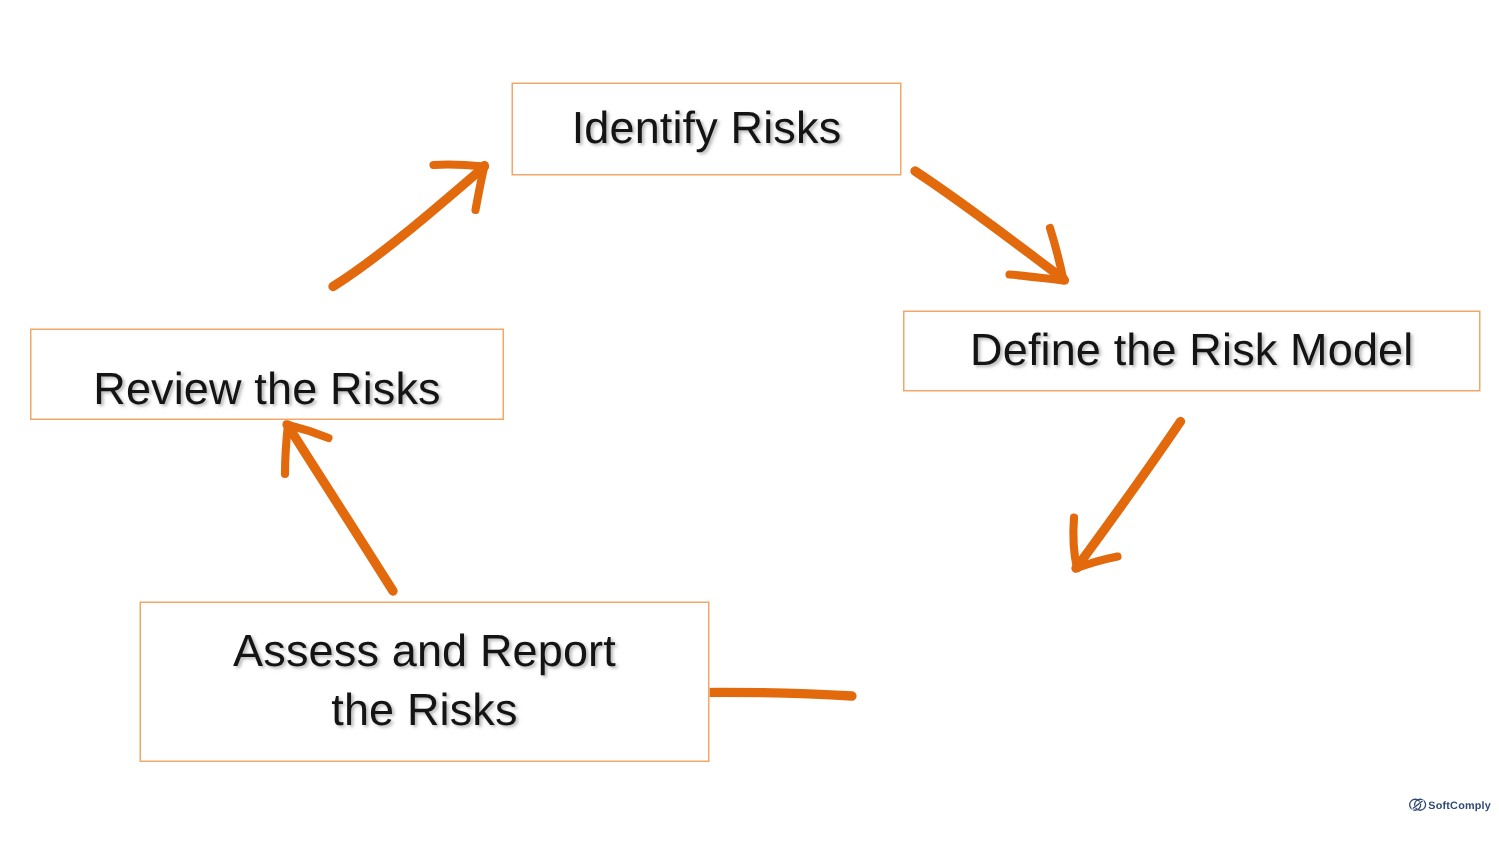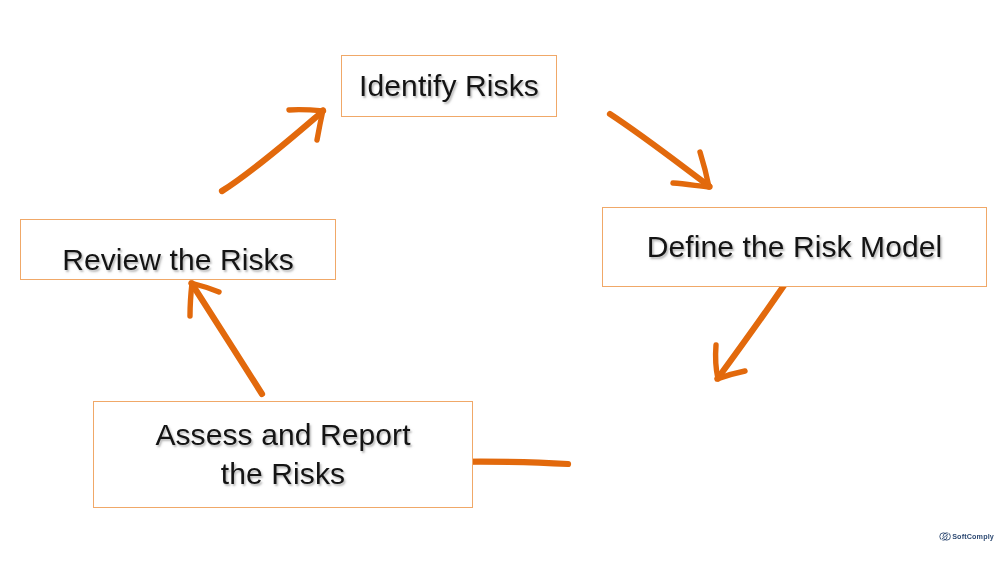--- a/index.html
+++ b/index.html
@@ -23,22 +23,22 @@
     justify-content:center;
     text-align:center;
     color:#141414;
     font-size:30px;
     font-weight:400;
     line-height:1.28;
     letter-spacing:0.1px;
     text-shadow:1.5px 1.5px 2.2px rgba(120,120,120,0.55);
     white-space:pre-line;
   }
-  #node-identify  { left:341px; top:55px;  width:216px; height:62px; }
-  #node-define    { left:602px; top:207px; width:385px; height:80px;text-align:right; }
+  #node-identify  { left:341px; top:55px;  width:260px; height:62px; }
+  #node-define    { left:602px; top:207px; width:385px; height:54px;text-align:right; }
   #node-customise { left:570px; top:399px; width:338px; height:110px; }
   #node-assess    { left:93px;  top:401px; width:380px; height:107px; }
   #node-review    { left:20px;  top:219px; width:316px; height:61px;align-items:flex-end; }
 
   #arrows {
     position:absolute;
     left:0; top:0;
     width:999px; height:562px;
     pointer-events:none;
   }

